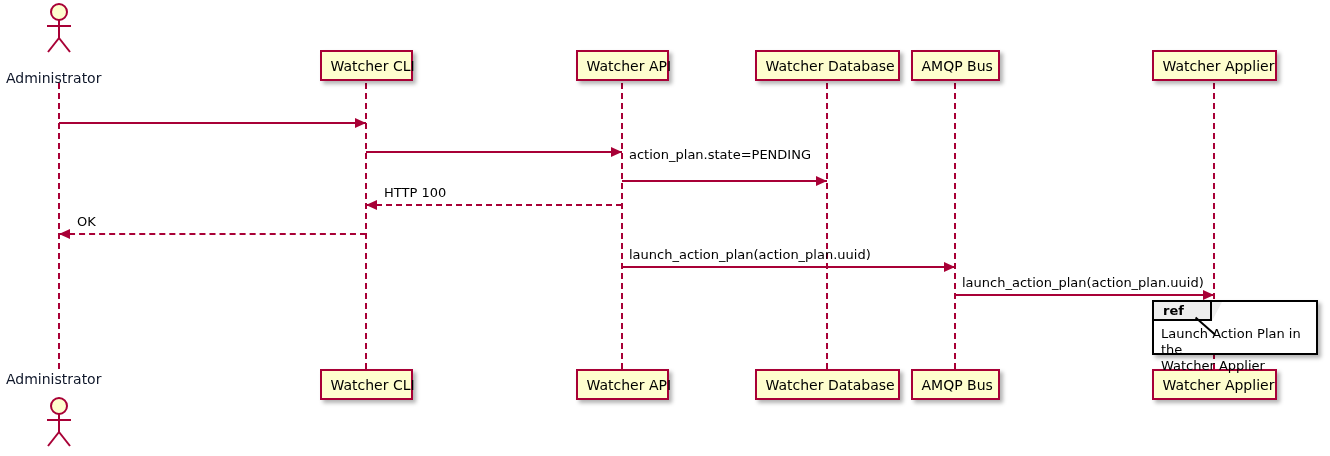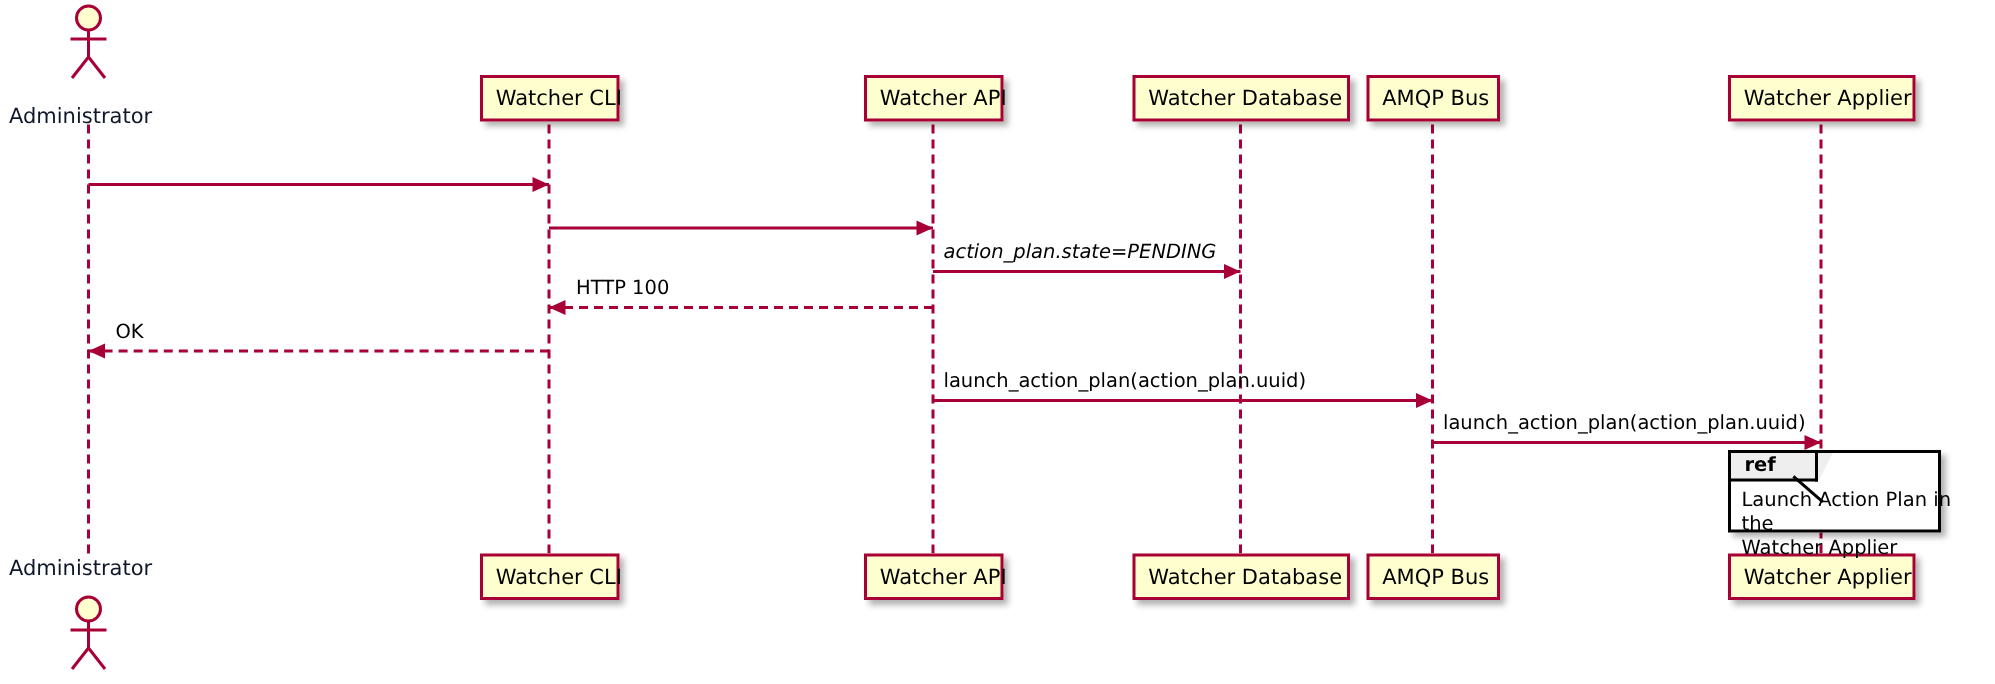--- a/index.html
+++ b/index.html
@@ -175,34 +175,34 @@
         <line x1="8" y1="24" x2="32" y2="24" stroke="#A80036" stroke-width="2"></line>
         <line x1="20" y1="36" x2="9" y2="50" stroke="#A80036" stroke-width="2"></line>
         <line x1="20" y1="36" x2="31" y2="50" stroke="#A80036" stroke-width="2"></line>
       </svg></div>
     <div class="msg-line" style="left: 59px; top: 122px; width: 307px;"></div>
     <div class="arrow-head right" style="left: 355px; top: 118px;"></div>
     <div class="msg-line" style="left: 366px; top: 151px; width: 256px;"></div>
     <div class="arrow-head right" style="left: 611px; top: 147px;"></div>
     <div class="msg-line" style="left: 622px; top: 180px; width: 205px;"></div>
     <div class="arrow-head right" style="left: 816px; top: 176px;"></div>
-    <div class="msg-label" style="left: 629px; top: 162px; font-style: italic;">action_plan.state=PENDING</div>
+    <div class="msg-label" style="left: 629px; top: 148px;">action_plan.state=PENDING</div>
     <div class="msg-line dashed" style="left: 366px; top: 204px; width: 256px;"></div>
     <div class="arrow-head left" style="left: 366px; top: 200px;"></div>
     <div class="msg-label" style="left: 384px; top: 186px;">HTTP 100</div>
     <div class="msg-line dashed" style="left: 59px; top: 233px; width: 307px;"></div>
     <div class="arrow-head left" style="left: 59px; top: 229px;"></div>
     <div class="msg-label" style="left: 77px; top: 215px;">OK</div>
     <div class="msg-line" style="left: 622px; top: 266px; width: 333px;"></div>
     <div class="arrow-head right" style="left: 944px; top: 262px;"></div>
     <div class="msg-label" style="left: 629px; top: 248px;">launch_action_plan(action_plan.uuid)</div>
     <div class="msg-line" style="left: 955px; top: 294px; width: 259px;"></div>
     <div class="arrow-head right" style="left: 1203px; top: 290px;"></div>
     <div class="msg-label" style="left: 962px; top: 276px;">launch_action_plan(action_plan.uuid)</div>
-    <div class="ref-box" style="left: 1152px; top: 300px; width: 142px; height: 55px;">
+    <div class="ref-box" style="left: 1152px; top: 300px; width: 166px; height: 55px;">
       <div class="ref-tab" style="width: 58px;"></div>
       <div class="ref-corner" style="left: 58px; top: 0px; border-top: 19px solid rgb(238, 238, 238); border-right: 10px solid transparent;"></div>
       <div style="position: absolute; left: 56px; top: -1px; width: 26px; height: 21px; border-bottom: 2px solid rgb(0, 0, 0); transform-origin: 0px 0px; transform: rotate(41deg);"></div>
       <div class="ref-tab-label">ref</div>
       <div class="ref-text" style="left: 7px; top: 24px; width: 154px;">Launch Action Plan in the
 Watcher Applier</div>
     </div>
   </div>
 
 </body></html>

